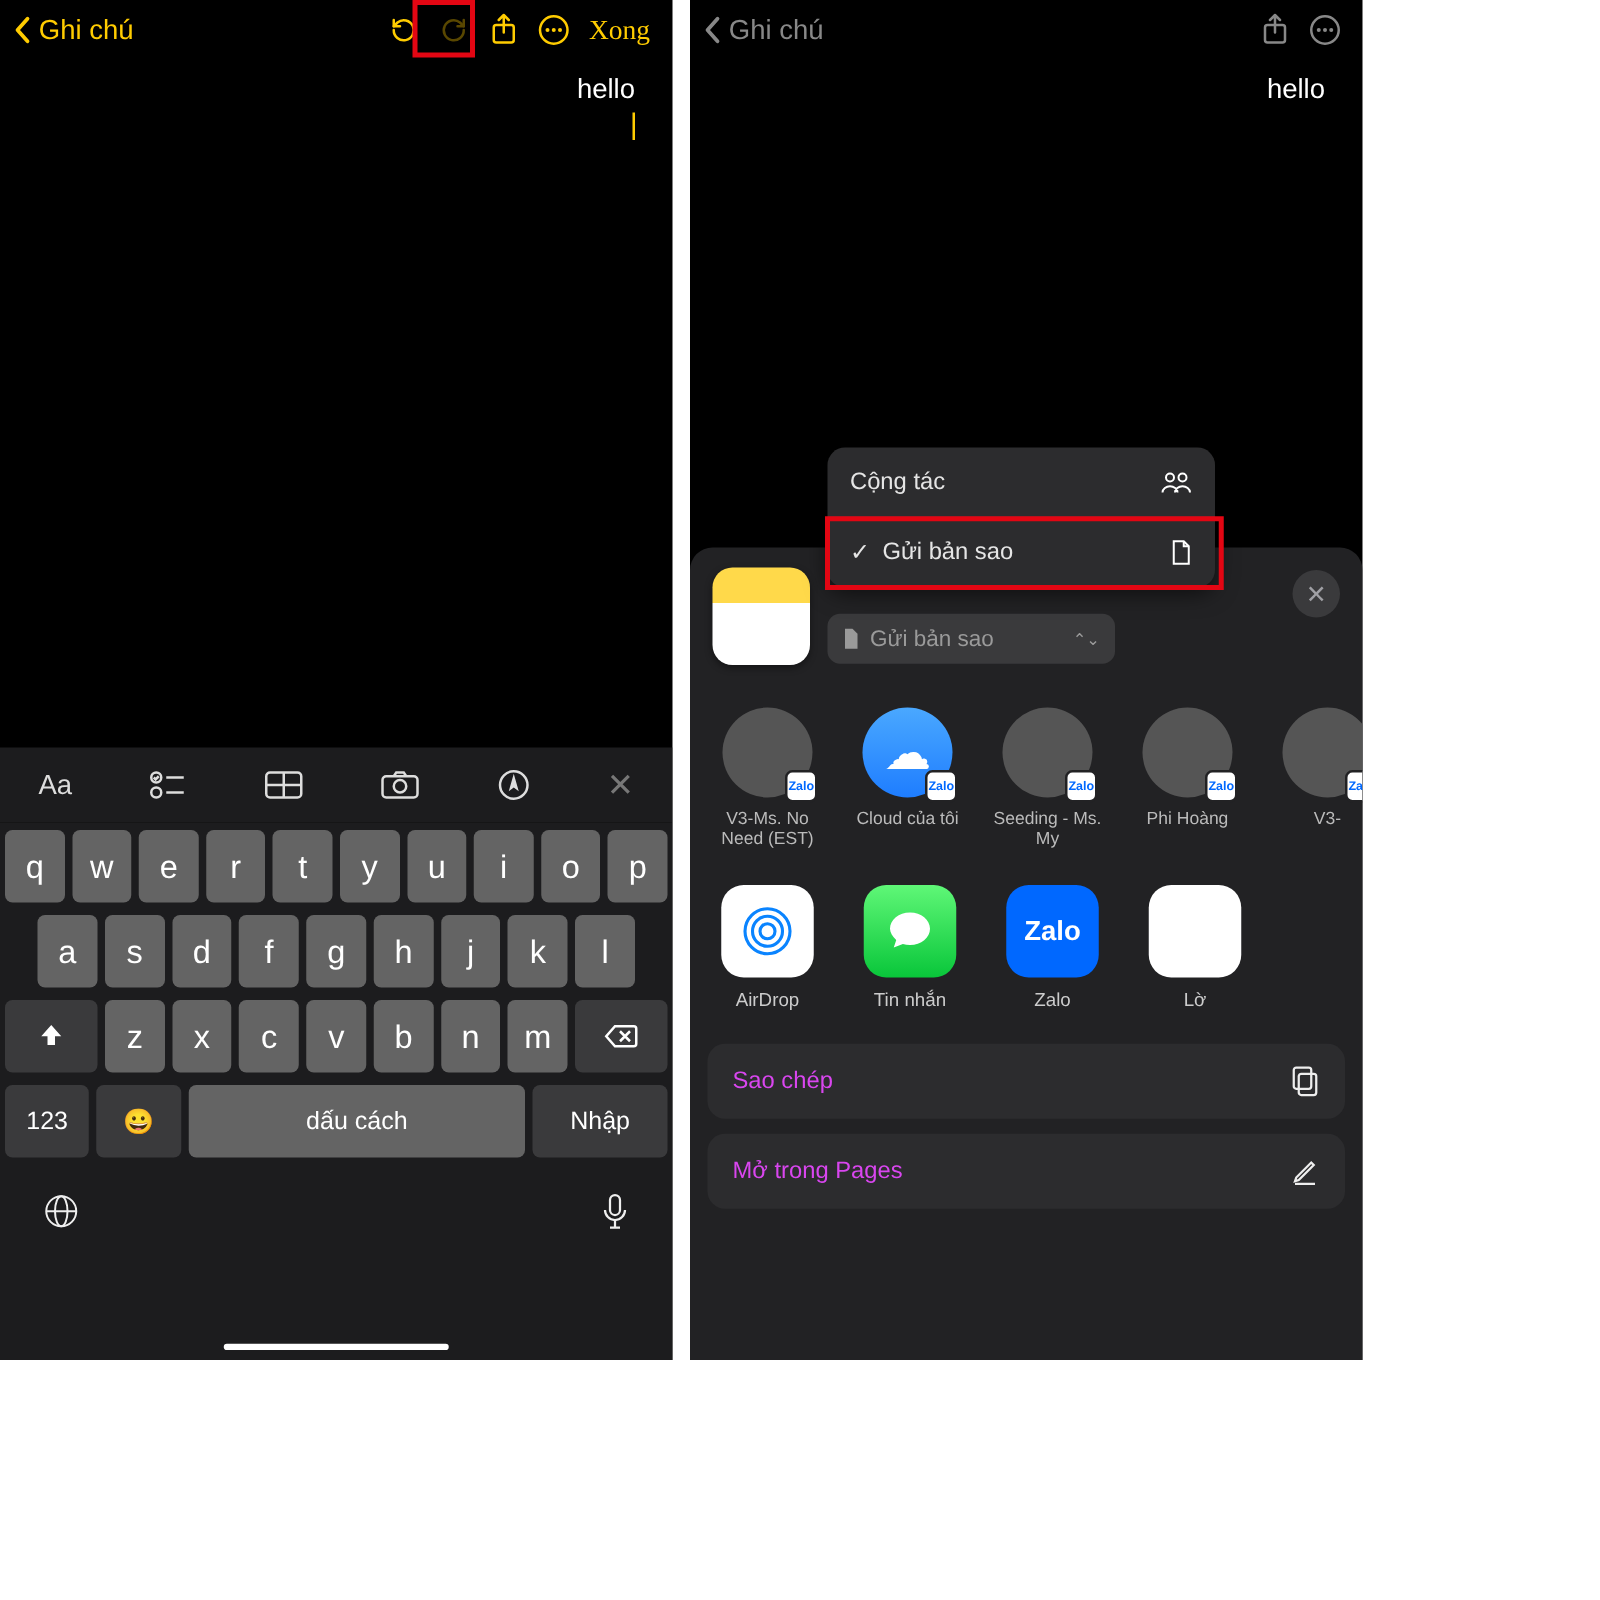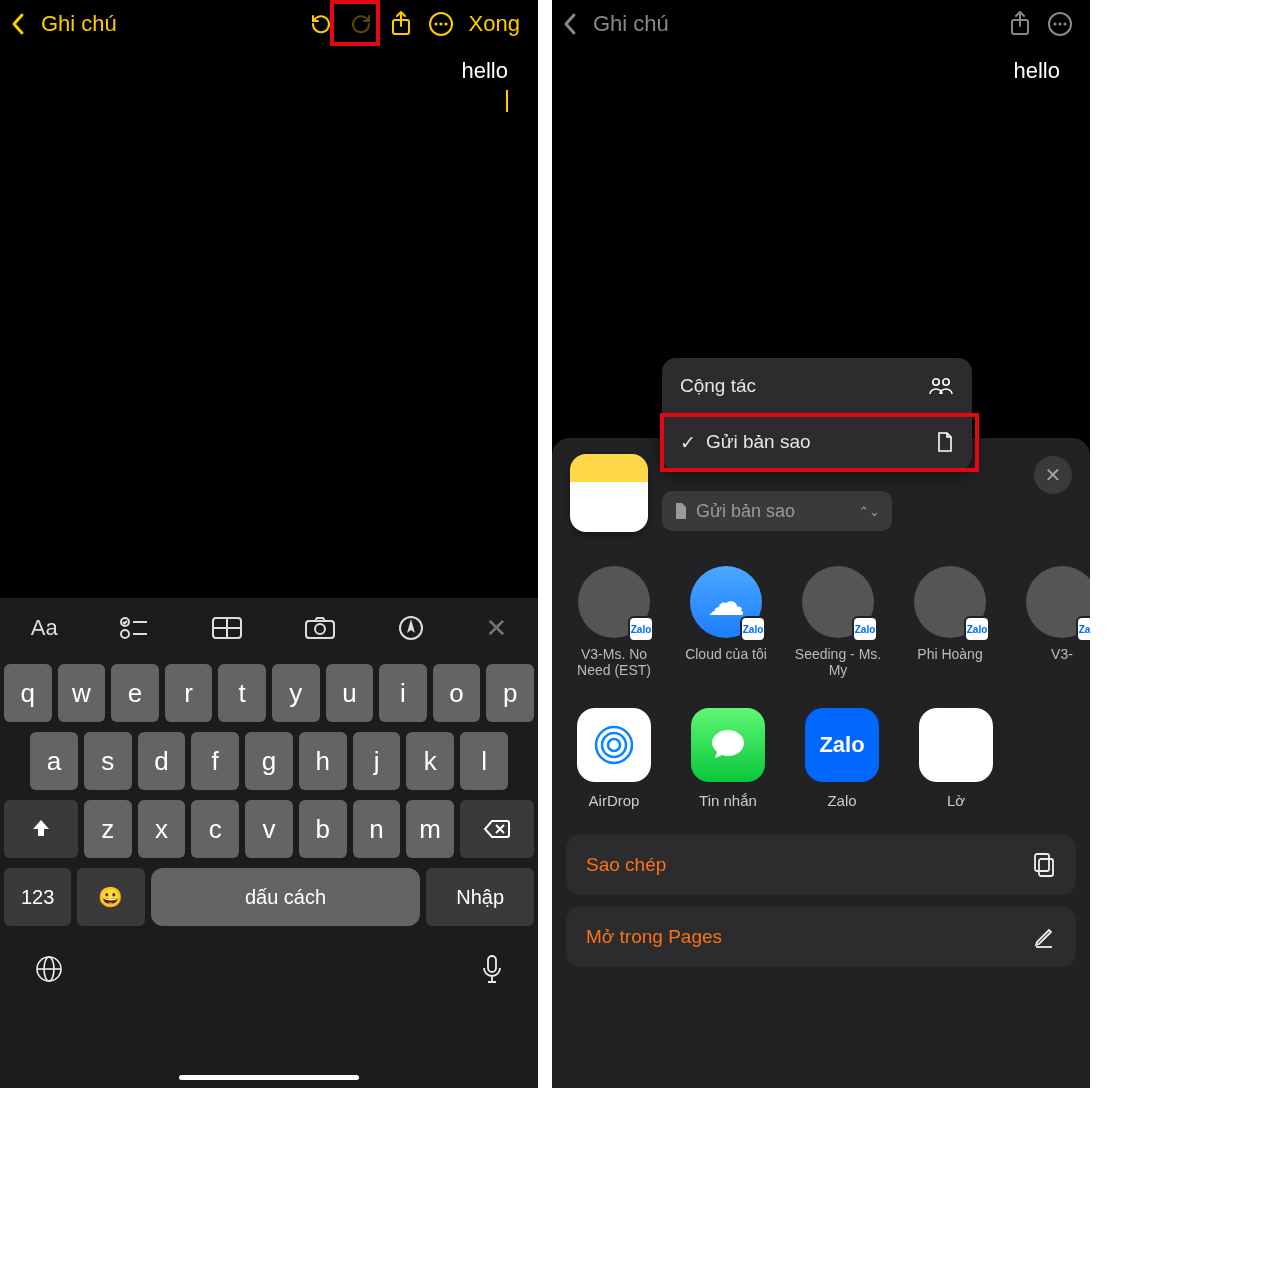--- a/index.html
+++ b/index.html
@@ -2,35 +2,35 @@
 <html><head>
 <meta charset="utf-8">
 <style>
   * { box-sizing: border-box; margin:0; padding:0; font-family: -apple-system, Helvetica, Arial, sans-serif; }
   body { background:#fff; width:1280px; height:1280px; position:relative; }
   .phone { position:absolute; top:0; width:538px; height:1088px; background:#000; overflow:hidden; }
   .phone.left { left:0; }
   .phone.right { left:552px; }
   .navbar { display:flex; align-items:center; height:48px; padding:0 10px; color:#ffcc00; font-size:22px; }
   .navbar.dim { color:#888; }
-  .nav-back { display:flex; align-items:center; gap:15px; font-weight:400;}
+  .nav-back { display:flex; align-items:center; gap:5px; font-weight:400;}
   .nav-spacer { flex:1; }
   .nav-icon { width:40px; height:40px; display:flex; align-items:center; justify-content:center; }
   .note-body { padding:10px 30px; color:#fff; font-size:22px;text-align:right; }
   .cursor { display:inline-block; width:2px; height:22px; background:#ffcc00; margin-top:6px;}
   .red-box { border:4px solid #e30613; position:absolute; }
   
   .toolbar { position:absolute; bottom:430px; left:0; right:0; height:60px; display:flex; align-items:center; justify-content:space-around; background:#1c1c1e; color:#ddd; font-size:22px; }
   .keyboard { position:absolute; bottom:0; left:0; right:0; height:430px; background:#1c1c1e; padding:6px 4px 0; }
   .krow { display:flex; justify-content:center; gap:6px; margin-bottom:10px; }
   .key { background:#646464; color:#fff; border-radius:6px; height:58px; flex:1; display:flex; align-items:center; justify-content:center; font-size:26px; }
   .key.dark { background:#3a3a3c; }
   .key.wide { flex:1.4; }
   .krow.pad { padding:0 26px; }
-  .krow.bottom .space { flex:4; font-size:20px;border-radius:12px;}
+  .krow.bottom .space { flex:4; font-size:20px;}
   .krow.bottom .key { font-size:20px; }
   .sysrow { display:flex; justify-content:space-between; padding:18px 30px 0; color:#eee; }
   .homebar { position:absolute; bottom:8px; left:50%; transform:translateX(-50%); width:180px; height:5px; background:#fff; border-radius:3px; }
   
   .sheet { position:absolute; bottom:0; left:0; right:0; height:650px; background:#222224; border-top-left-radius:18px; border-top-right-radius:18px; }
   .popover { position:absolute; top:-80px; left:110px; width:310px; background:#2c2c2e; border-radius:14px; overflow:hidden; font-size:19px; color:#e5e5e5; box-shadow:0 4px 18px rgba(0,0,0,0.6); }
   .popover .row { display:flex; align-items:center; justify-content:space-between; height:56px; padding:0 18px; border-bottom:1px solid #3a3a3c; }
   .popover .row:last-child { border-bottom:none; }
   .sheet-top { display:flex; align-items:center; padding:16px 18px; gap:14px; }
   .notes-app-icon { width:78px; height:78px; border-radius:16px; background:linear-gradient(#ffd94a 0 36%, #fff 36%); box-shadow:0 2px 6px rgba(0,0,0,0.4);}
@@ -38,21 +38,21 @@
   .close-circ { position:absolute; top:18px; right:18px; width:38px; height:38px; border-radius:50%; background:#3a3a3c; color:#a0a0a5; display:flex; align-items:center; justify-content:center; font-size:20px; }
   .contacts { display:flex; gap:24px; padding:18px 0 10px 18px; overflow:hidden;}
   .contact { width:88px; text-align:center; color:#bbb; font-size:14px; flex-shrink:0;}
   .avatar { width:72px; height:72px; border-radius:50%; margin:0 auto 8px; background:#555; position:relative;}
   .avatar.cloud { background:linear-gradient(#4aa8ff,#1e7dff); display:flex; align-items:center; justify-content:center; color:#fff; font-size:38px;}
   .badge { position:absolute; right:-4px; bottom:-4px; width:26px; height:26px; border-radius:6px; background:#fff; color:#0068ff; font-size:10px; font-weight:700; display:flex; align-items:center; justify-content:center; border:2px solid #222224;}
   .apps { display:flex; gap:26px; padding:20px 0 14px 18px; overflow:hidden;}
   .app { width:88px; text-align:center; color:#ccc; font-size:15px; flex-shrink:0;}
   .app .ico { width:74px; height:74px; border-radius:18px; margin:0 auto 10px; display:flex; align-items:center; justify-content:center; color:#fff; font-size:32px; font-weight:600;}
   .actions { padding:0 14px; }
-  .action { background:#2c2c2e; color:#f97316; height:60px; border-radius:14px; display:flex; align-items:center; justify-content:space-between; padding:0 20px; font-size:19px; margin-top:12px;}
+  .action { background:#2c2c2e; color:#d946ef; height:60px; border-radius:14px; display:flex; align-items:center; justify-content:space-between; padding:0 20px; font-size:19px; margin-top:12px;}
   svg { display:block; }
 </style>
 </head>
 <body>
 
 <div class="phone left">
   <div class="navbar">
     <div class="nav-back">
       <span>
           <svg width="16" height="24" viewBox="0 0 16 24" fill="none">
@@ -81,21 +81,21 @@
         </svg>
       </div>
     <div class="nav-icon">
         <svg width="26" height="26" viewBox="0 0 26 26" fill="none">
           <circle cx="13" cy="13" r="11" stroke="#ffcc00" stroke-width="2"></circle>
           <circle cx="8" cy="13" r="1.6" fill="#ffcc00"></circle>
           <circle cx="13" cy="13" r="1.6" fill="#ffcc00"></circle>
           <circle cx="18" cy="13" r="1.6" fill="#ffcc00"></circle>
         </svg>
       </div>
-    <div style="padding:0 8px; font-weight:500;">Xong</div>
+    <div style="padding:0 8px; font-weight:500;font-family:Liberation Serif, serif;">Xong</div>
   </div>
   <div class="red-box" style="left:330px; top:0; width:50px; height:46px;"></div>
   <div class="note-body">
     <div>hello</div>
     <div class="cursor"></div>
   </div>
 
   <div class="toolbar">
     <span style="font-weight:500">Aa</span>
     <span>

